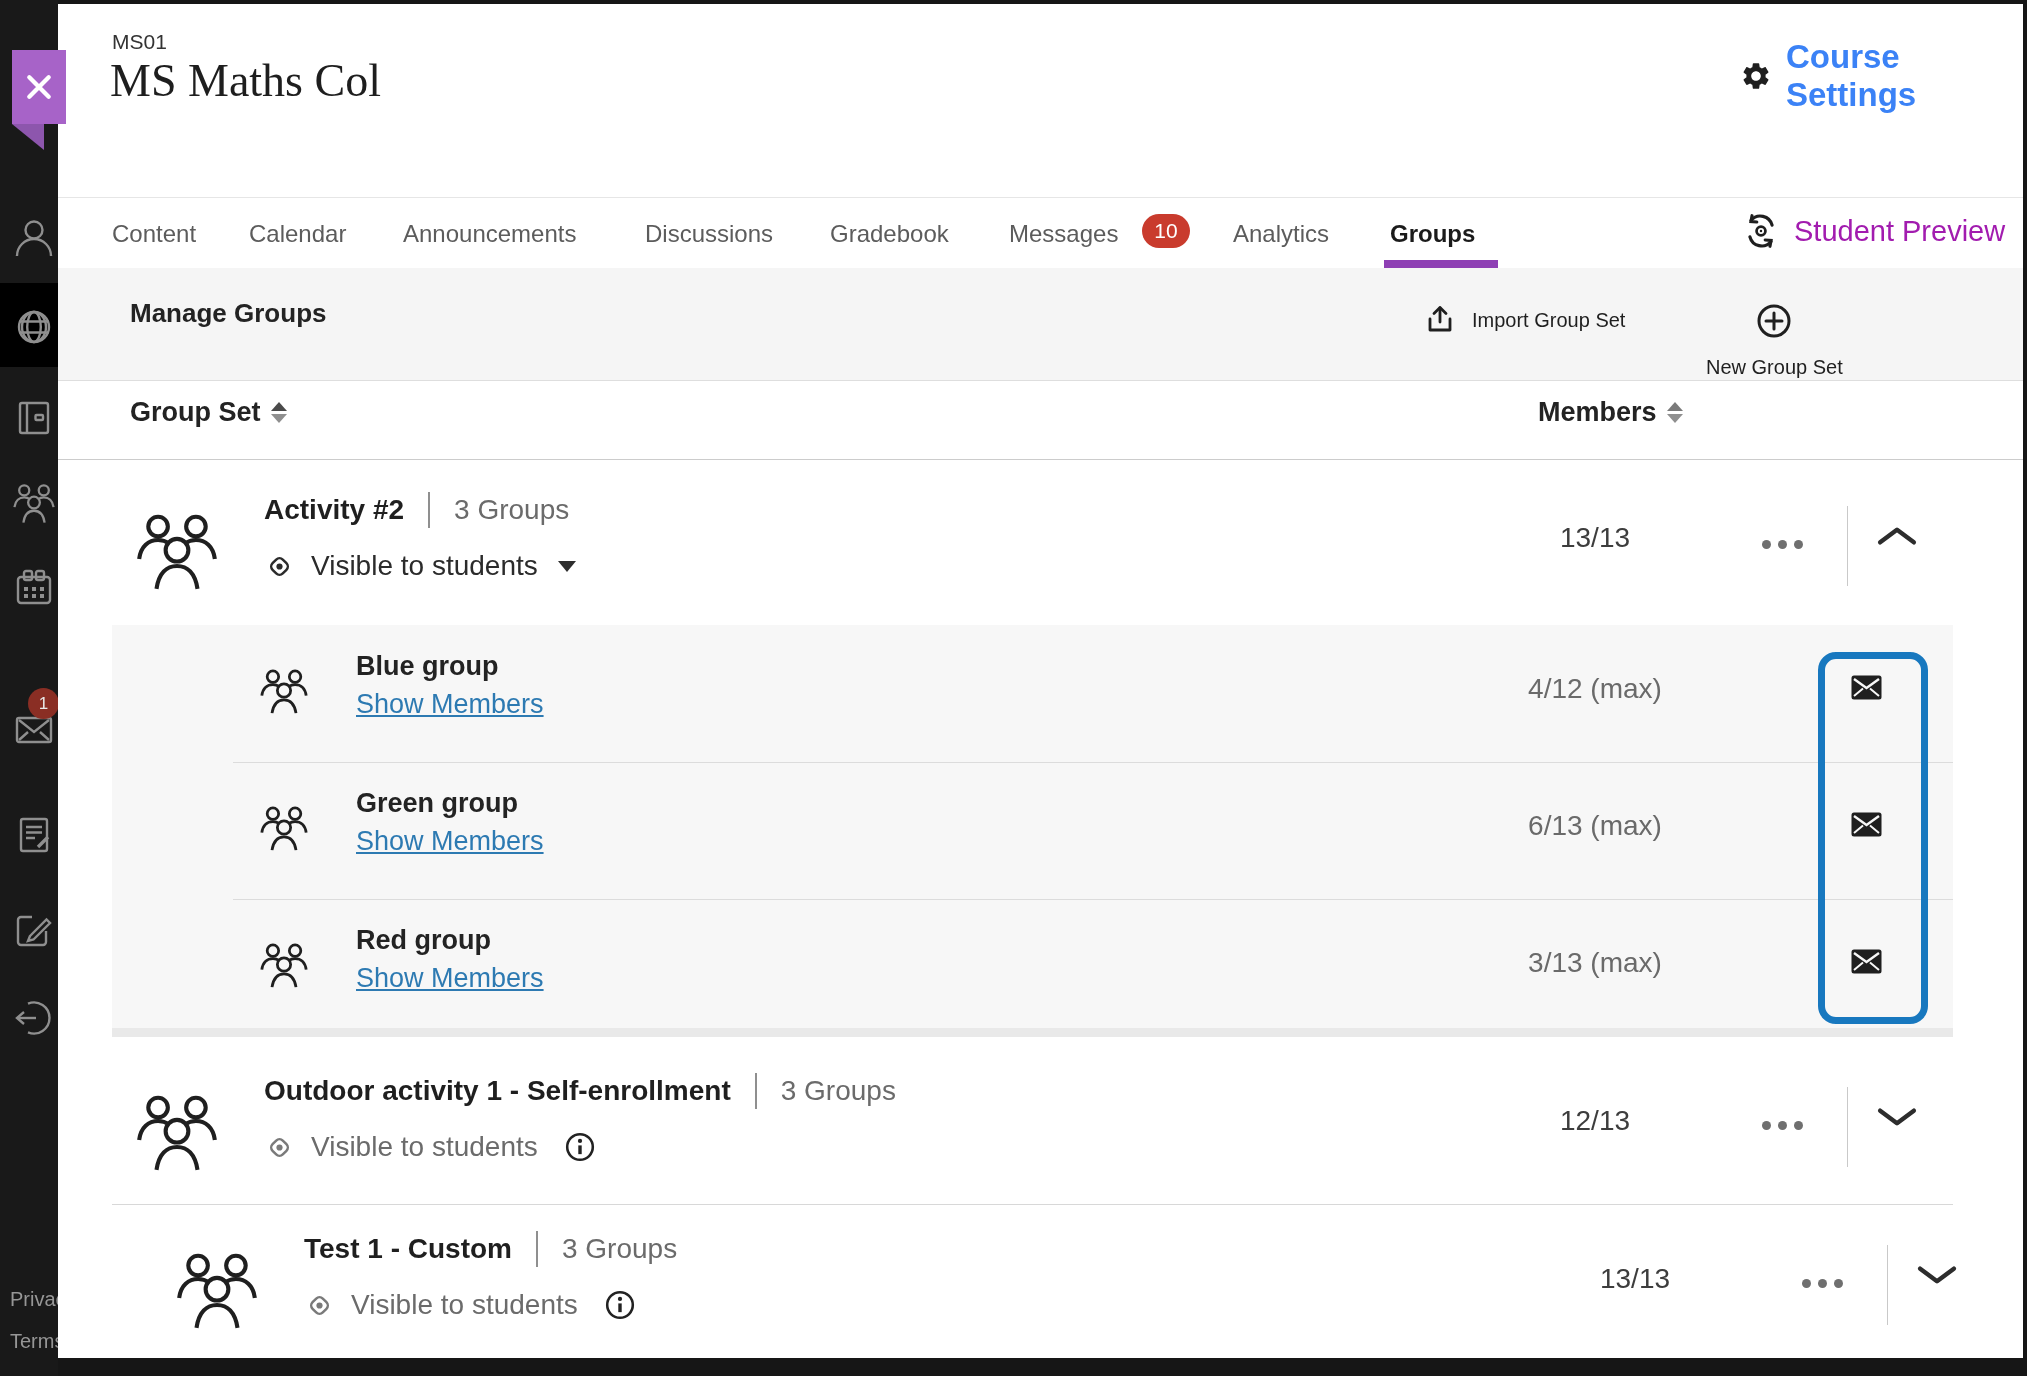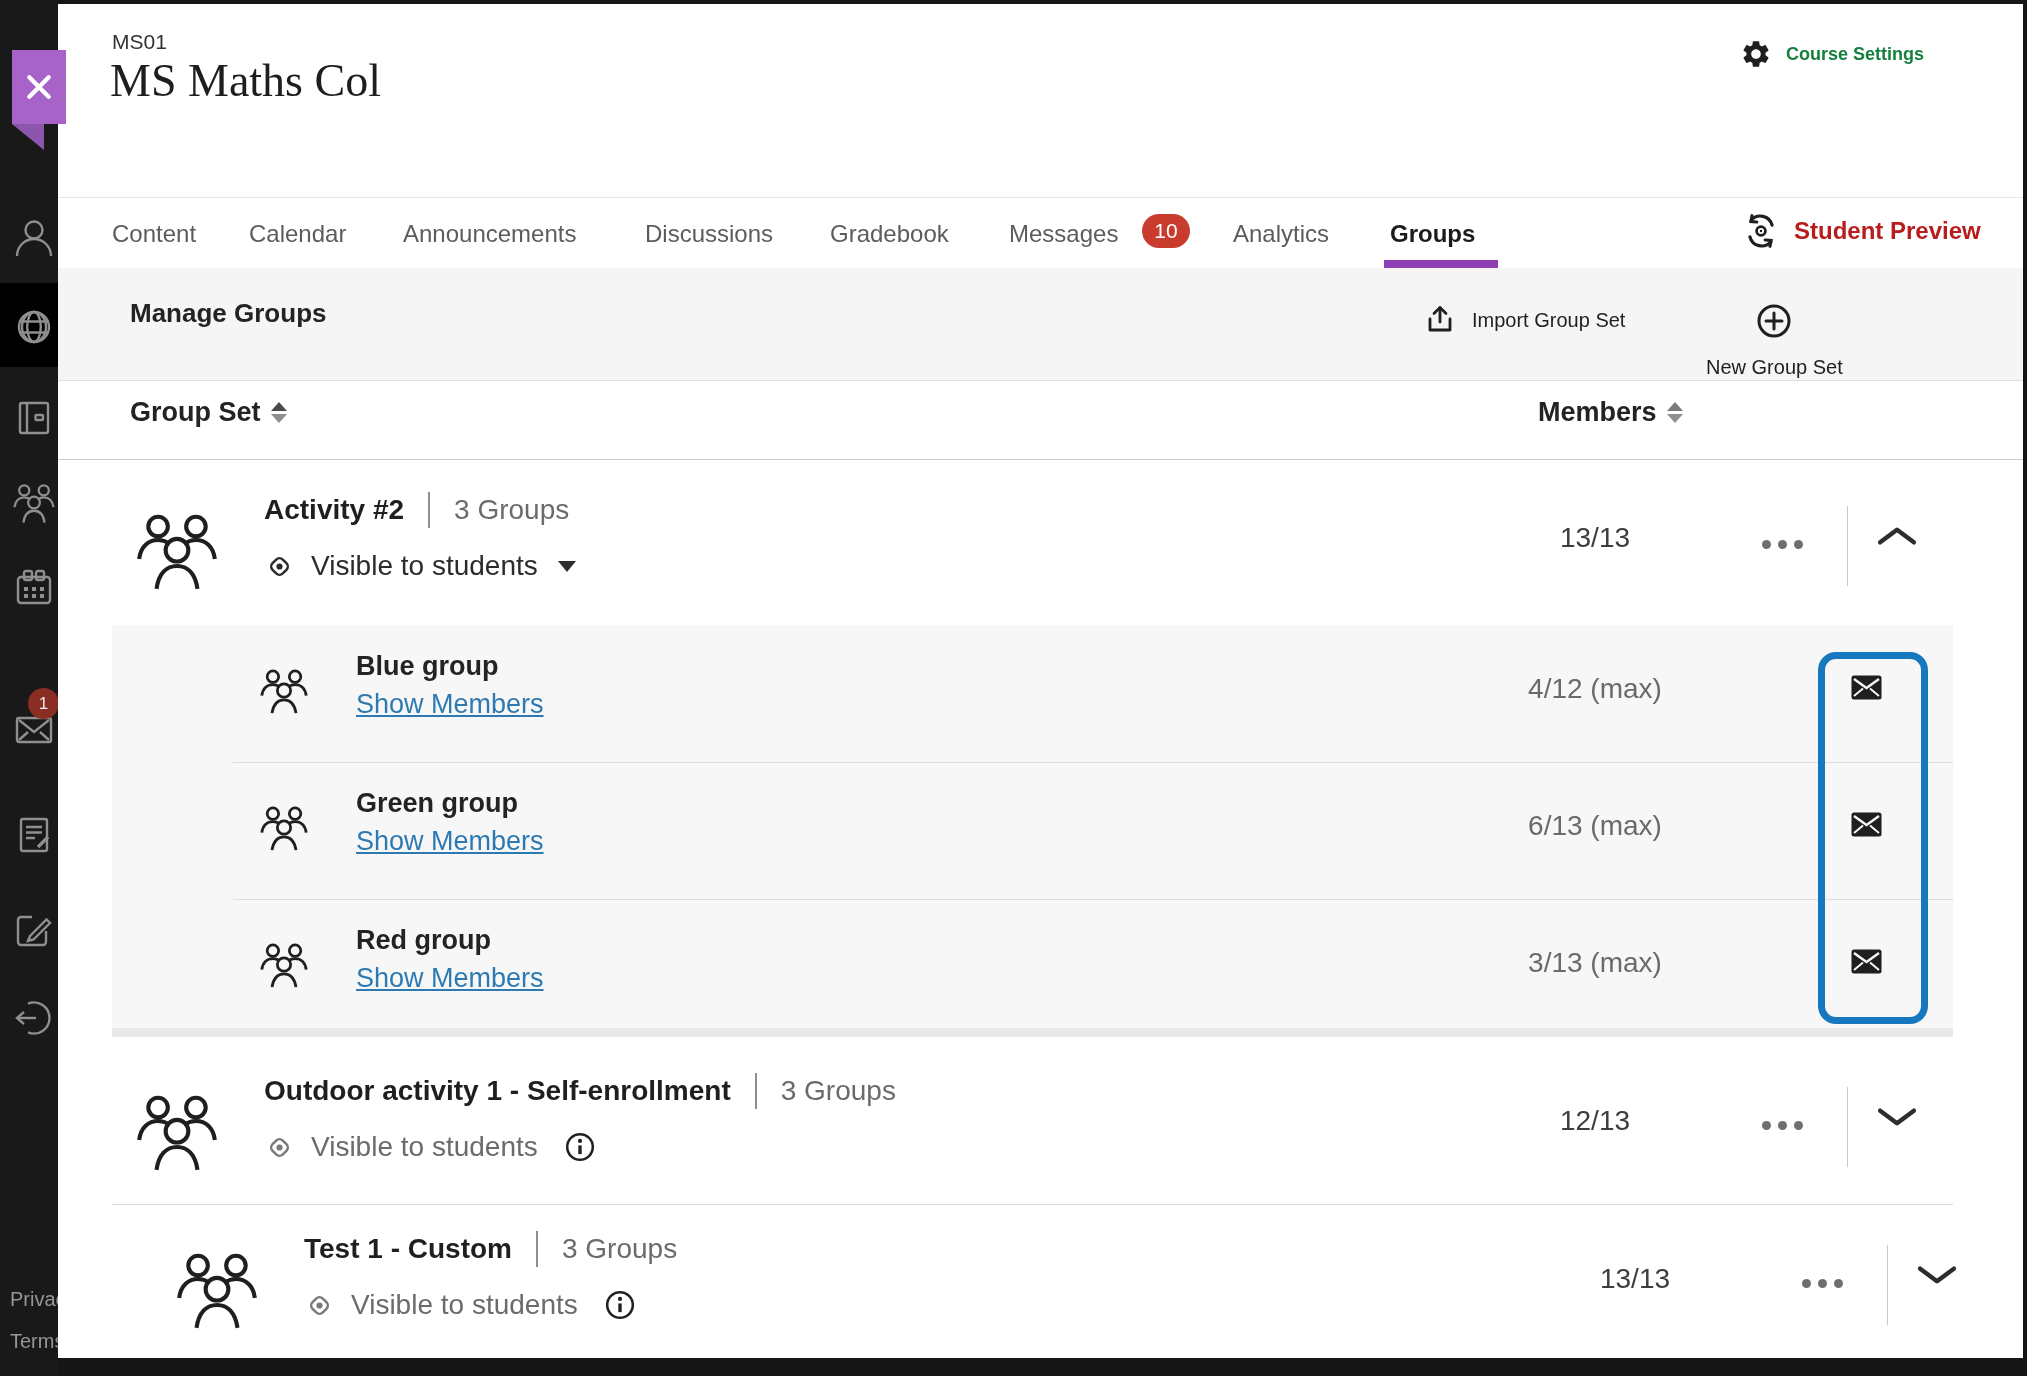--- a/index.html
+++ b/index.html
@@ -23,31 +23,31 @@
   .ribbon{position:absolute;left:12px;top:50px;width:54px;height:74px;background:#a763c8;z-index:3;
           display:flex;align-items:center;justify-content:center;cursor:pointer;}
   .ribbon-fold{position:absolute;left:12px;top:124px;width:32px;height:26px;background:#8d56ad;
                clip-path:polygon(0 0,100% 0,100% 100%);z-index:3;}
 
   
   .course-id{left:54px;top:26px;font-size:21px;color:#333;}
   .course-title{left:52px;top:50px;font-size:46px;font-weight:500;color:#1e1e1e;
                 font-family:"Liberation Serif","DejaVu Serif",serif;}
   .course-settings{left:1682px;top:34px;display:flex;align-items:center;gap:14px;cursor:pointer;}
-  .course-settings .label{font-size:18px;font-weight:600;color:#15803d;}
+  .course-settings .label{font-size:33px;font-weight:600;color:#3b82f6;}
   .hdr-border{left:0;top:193px;width:1965px;height:0;border-top:1px solid #e6e6e6;}
 
   
   .tab{position:absolute;top:216px;font-size:24px;color:#5c5c5c;cursor:pointer;white-space:nowrap;}
   .tab.active{color:#1b1b1b;font-weight:600;}
   .tab-underline{left:1326px;top:256px;width:114px;height:8px;background:#8e3fb4;}
   .msg-badge{left:1084px;top:210px;width:48px;height:34px;border-radius:17px;background:#c93b2d;color:#fff;
              font-size:21px;display:flex;align-items:center;justify-content:center;}
   .student-preview{left:1684px;top:208px;display:flex;align-items:center;gap:14px;cursor:pointer;}
-  .student-preview .label{font-size:24px;font-weight:700;color:#b91c1c;}
+  .student-preview .label{font-size:29px;font-weight:400;color:#a21caf;}
 
   
   .manage-bar{left:0;top:264px;width:1965px;height:112px;background:#f5f5f5;border-bottom:1px solid #dedede;}
   .manage-title{left:72px;top:294px;font-size:26px;font-weight:700;color:#232323;}
   .bar-btn{position:absolute;display:flex;align-items:center;gap:16px;cursor:pointer;color:#1f1f1f;}
   .bar-btn .label{font-size:20px;color:#1f1f1f;}
   .btn-import{left:1366px;top:300px;}
   .btn-new{left:1648px;top:298px;flex-direction:column;}
 
   

